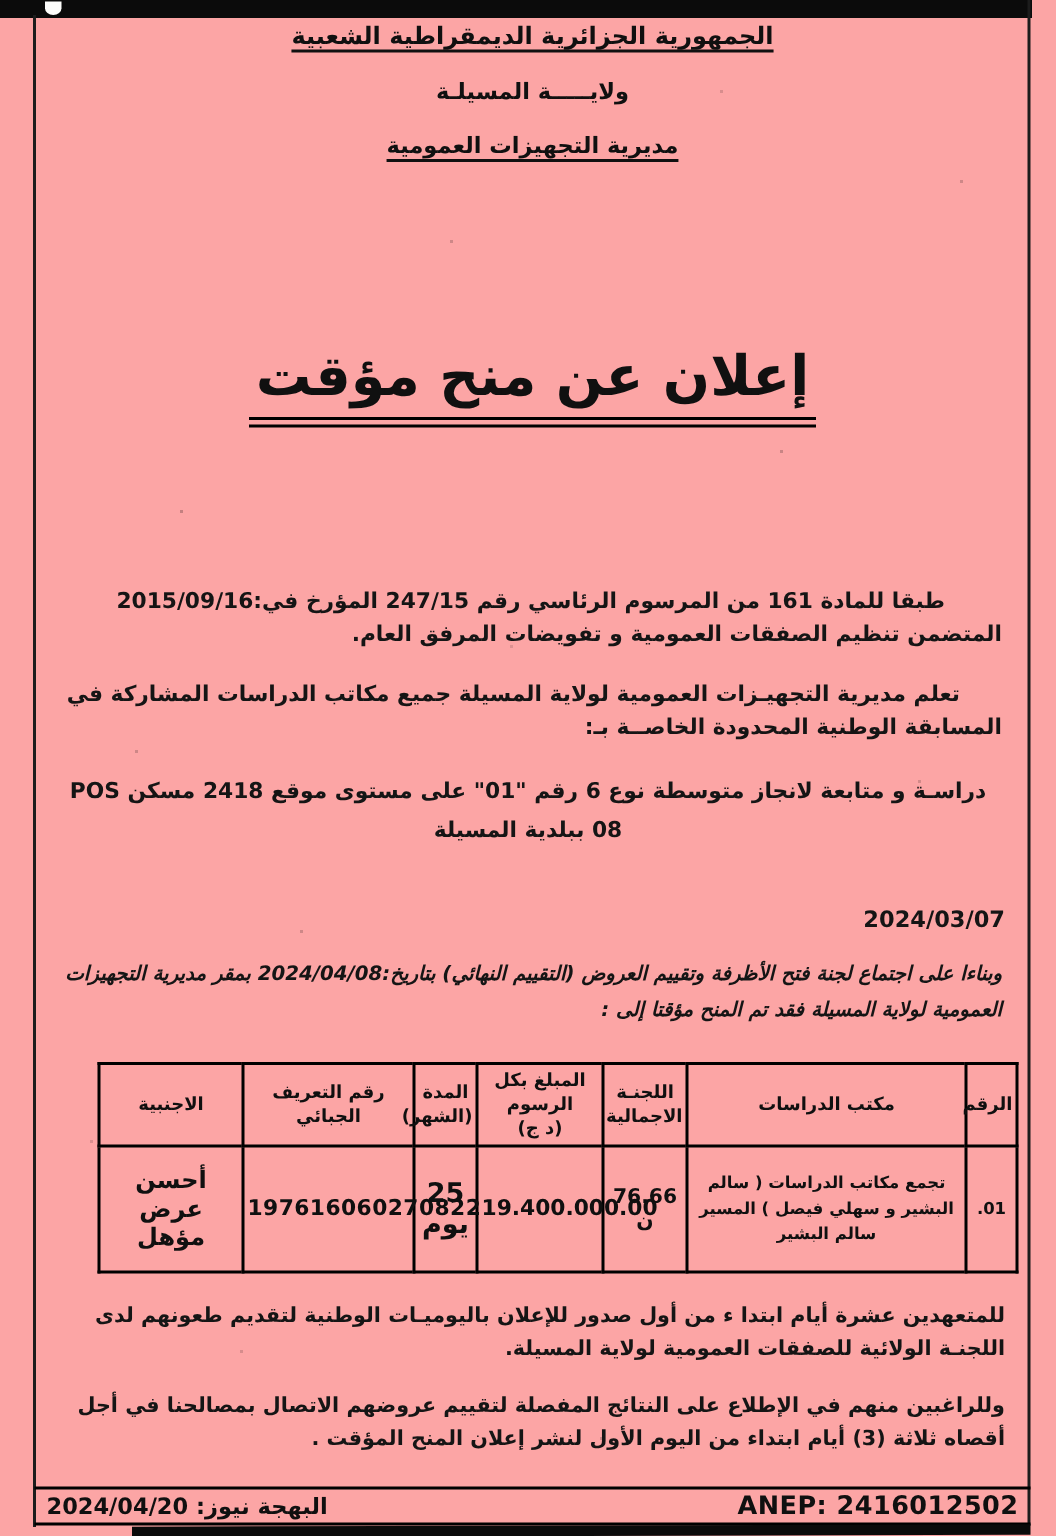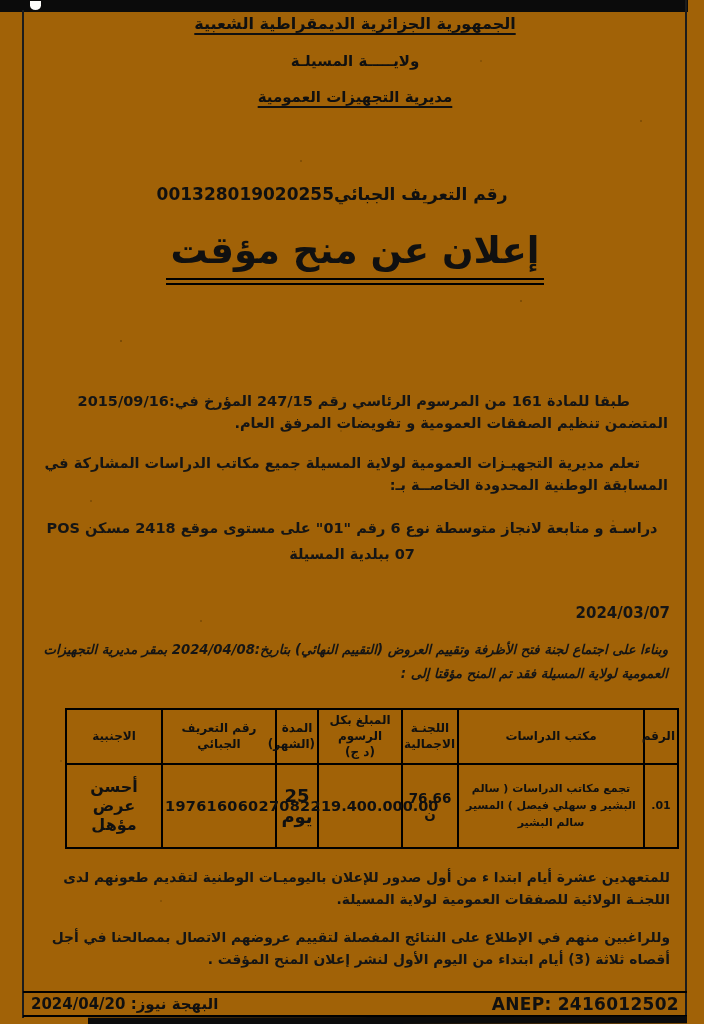--- a/index.html
+++ b/index.html
@@ -1,19 +1,19 @@
 <!DOCTYPE html>
 <html lang="ar"><head>
 <meta charset="utf-8">
 <style>
   * { margin:0; padding:0; box-sizing:border-box; }
   html,body { background:#e8e8e8; }
   .page {
     position:relative; width:704px; height:1024px; margin:0 auto;
-    background:#a16207; overflow:hidden; color:#101010;
+    background:#fca5a5; overflow:hidden; color:#101010;
     font-family:"DejaVu Sans", sans-serif;
   }
   .abs { position:absolute; }
   
   .top-bar { top:0; left:0; width:688px; height:12px; background:#0b0b0b; }
   .top-bar-notch { top:1px; left:30px; width:11px; height:9px; background:#fdfdfb; border-radius:0 0 60% 60%; }
   .border-left { left:22px; top:10px; width:2px; height:1008px; background:#1c1c1c; }
   .border-right { left:685px; top:0; width:2px; height:1017px; background:#1c1c1c; }
   .bottom-bar { top:1017px; left:88px; width:599px; height:7px; background:#0b0b0b; transform:rotate(-0.15deg); }
   .speck { top:0; left:0; width:2px; height:2px;
@@ -85,32 +85,29 @@
   <div class="abs center-line hdr1">
     <span class="u">الجمهورية الجزائرية الديمقراطية الشعبية</span>
   </div>
   <div class="abs center-line hdr2">
     <span>ولايـــــة المسيلـة</span>
   </div>
   <div class="abs center-line hdr3">
     <span class="u">مديرية التجهيزات العمومية</span>
   </div>
 
-  <div class="abs tax-line">
-    <span>رقم التعريف الجبائي</span><span class="num">001328019020255</span>
-  </div>
 
   <div class="abs title-wrap">
     <span class="title-text">إعلان عن منح مؤقت</span>
   </div>
 
   <div class="abs par p-legal">طبقا للمادة 161 من المرسوم الرئاسي رقم 247/15 المؤرخ في:2015/09/16 المتضمن تنظيم الصفقات العمومية و تفويضات المرفق العام.</div>
   <div class="abs par p-notice">تعلم مديرية التجهيـزات العمومية لولاية المسيلة جميع مكاتب الدراسات المشاركة في المسابقة الوطنية المحدودة الخاصــة بـ:</div>
   <div class="abs par p-project">
-    <div>دراسـة و متابعة لانجاز متوسطة نوع 6 رقم "01" على مستوى موقع 2418 مسكن POS 07 ببلدية المسيلة</div>
+    <div>دراسـة و متابعة لانجاز متوسطة نوع 6 رقم "01" على مستوى موقع 2418 مسكن POS 08 ببلدية المسيلة</div>
   </div>
   <div class="abs par p-pubdate">2024/03/07</div>
   <div class="abs par p-committee">وبناءا على اجتماع لجنة فتح الأظرفة وتقييم العروض (التقييم النهائي) بتاريخ:2024/04/08 بمقر مديرية التجهيزات العمومية لولاية المسيلة فقد تم المنح مؤقتا إلى :</div>
 
   <table class="award-table">
     <colgroup>
       <col style="width:34px">
         <col style="width:186px">
         <col style="width:56px">
       <col style="width:84px">

